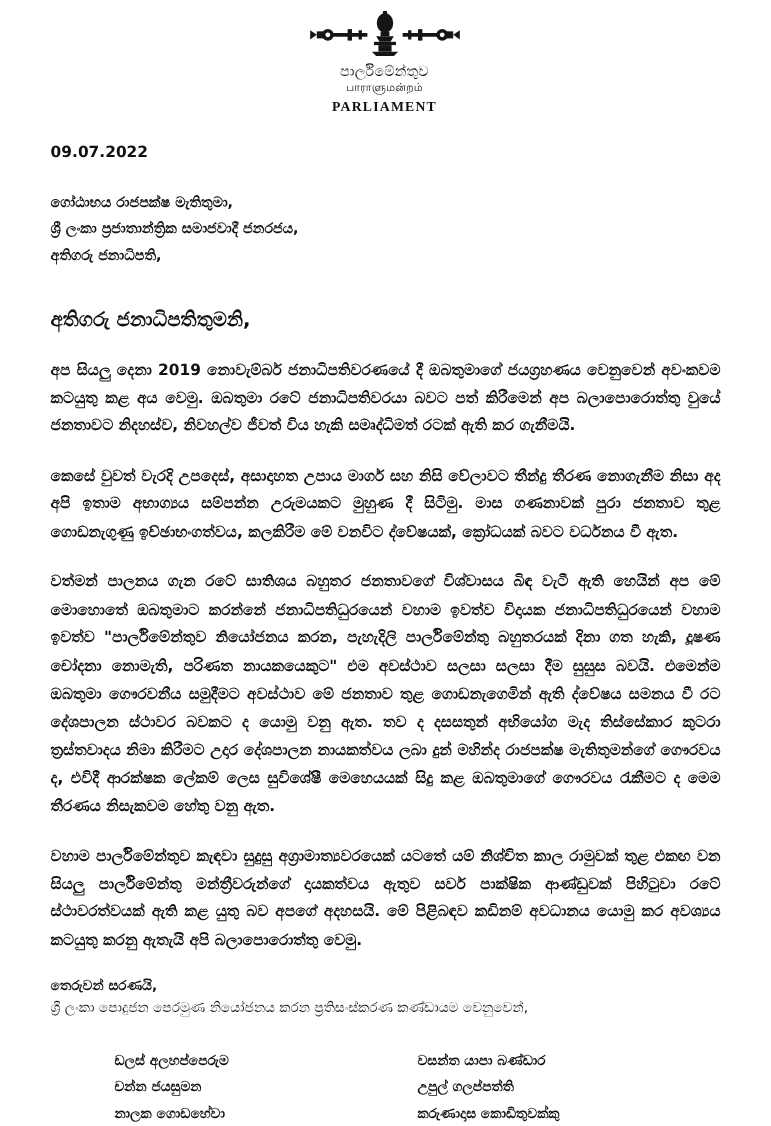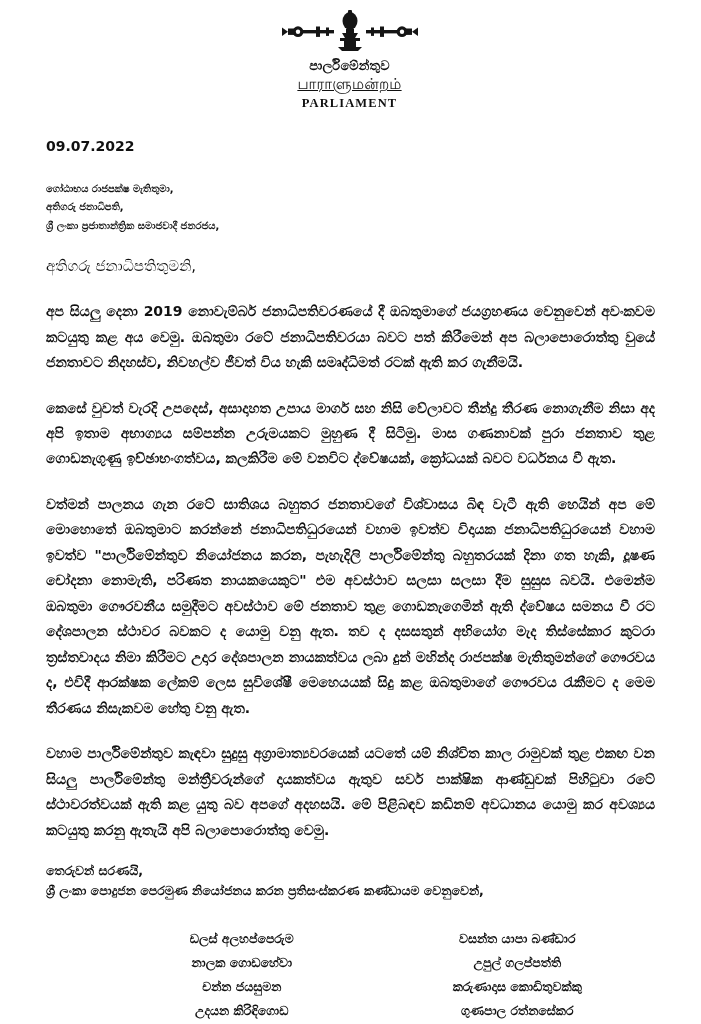--- a/index.html
+++ b/index.html
@@ -35,89 +35,88 @@
     position: relative;
   }
   .emblem svg { display: block; margin: 0 auto; }
 
   .lh-line {
     line-height: 1.25;
     letter-spacing: 0.2px;
   }
   .lh-sinhala {
     font-size: 13px;
-    font-weight: 700;
+    font-weight: 400;
     margin-bottom: 1px;
   }
   .lh-tamil {
-    font-size: 15px;
+    font-size: 10px;
     font-weight: 400;
     margin-bottom: 2px;
-    text-decoration: underline;
   }
   .lh-english {
     font-size: 12.5px;
     font-weight: 700;
     letter-spacing: 1.1px;
     font-family: Liberation Serif, serif;
   }
 
   
   .date {
     font-size: 14px;
     font-weight: 700;
     margin: 26px 0 26px 2px;
   }
   .addr {
-    font-size: 10px;
+    font-size: 13px;
     font-weight: 600;
     line-height: 1.85;
-    margin: 0 0 22px 2px;
+    margin: 0 0 34px 2px;
   }
   .addr div { white-space: nowrap; }
 
   .salutation {
-    font-size: 15px;
-    font-weight: 400;
+    font-size: 18px;
+    font-weight: 700;
     margin: 0 0 24px 2px;
   }
 
   p.para {
     font-size: 14px;
     font-weight: 600;
     line-height: 1.82;
     text-align: justify;
     margin: 0 0 20px 2px;
   }
   .bold-run { font-weight: 800; }
 
   .closing {
     font-size: 12.5px;
     font-weight: 600;
     margin: 0 0 4px 2px;
   }
   .on-behalf {
     font-size: 12.5px;
-    font-weight: 700;
+    font-weight: 400;
     margin: 0 0 28px 2px;
   }
 
   
   .signatories {
     display: flex;
     margin: 6px 0 0 60px;
     font-size: 12.5px;
     font-weight: 600;
   }
   .sig-col {
     line-height: 1.92;
   }
   .sig-col.left { width: 290px; }
   .sig-col.right { width: 290px; }
-  .sig-col div { white-space: nowrap; text-align: center; }
+  .sig-col div { white-space: nowrap; }
 </style>
 </head>
 <body>
 
 <div class="page">
 
   <div class="letterhead">
     <div class="emblem">
       <svg width="160" height="44" viewBox="0 0 160 44" xmlns="http://www.w3.org/2000/svg">
 
@@ -155,22 +154,22 @@
     </div>
     <div class="lh-line lh-sinhala">පාර්ලිමේන්තුව</div>
     <div class="lh-line lh-tamil">பாராளுமன்றம்</div>
     <div class="lh-line lh-english">PARLIAMENT</div>
   </div>
 
   <div class="date">09.07.2022</div>
 
   <div class="addr">
     <div>ගෝඨාභය රාජපක්ෂ මැතිතුමා,</div>
+    <div>ශ්‍රී ලංකා ප්‍රජාතාන්ත්‍රික සමාජවාදී ජනරජය,</div>
     <div>අතිගරු ජනාධිපති,</div>
-    <div>ශ්‍රී ලංකා ප්‍රජාතාන්ත්‍රික සමාජවාදී ජනරජය,</div>
   </div>
 
   <div class="salutation">අතිගරු ජනාධිපතිතුමනි,</div>
 
   <p class="para">
     <span>අප සියලු දෙනා 2019 නොවැම්බර් ජනාධිපතිවරණයේ දී ඔබතුමාගේ ජයග්‍රහණය වෙනුවෙන් අවංකවම කටයුතු කළ අය වෙමු. ඔබතුමා රටේ ජනාධිපතිවරයා බවට පත් කිරීමෙන් අප බලාපොරොත්තු වුයේ ජනතාවට නිදහස්ව, නිවහල්ව ජීවත් විය හැකි සමෘද්ධිමත් රටක් ඇති කර ගැනීමයි.</span>
   </p>
 
   <p class="para">
     <span>කෙසේ වුවත් වැරදි උපදෙස්, අසාදාහත උපාය මාර්ග සහ නිසි වේලාවට තීන්දු තීරණ නොගැනීම නිසා අද අපි ඉතාම අභාග්‍යය සම්පන්න උරුමයකට මුහුණ දී සිටිමු. මාස ගණනාවක් පුරා ජනතාව තුළ ගොඩනැගුණු ඉච්ඡාභංගත්වය, කලකිරීම මේ වනවිට ද්වේෂයක්, ක්‍රෝධයක් බවට වර්ධනය වී ඇත.</span>
@@ -183,22 +182,22 @@
   <p class="para">
     <span>වහාම පාර්ලිමේන්තුව කැඳවා සුදුසු අග්‍රාමාත්‍යවරයෙක් යටතේ යම් නිශ්චිත කාල රාමුවක් තුළ එකඟ වන සියලු පාර්ලිමේන්තු මන්ත්‍රීවරුන්ගේ දායකත්වය ඇතුව සර්ව පාක්ෂික ආණ්ඩුවක් පිහිටුවා රටේ ස්ථාවරත්වයක් ඇති කළ යුතු බව අපගේ අදහසයි. මේ පිළිබඳව කඩිනම් අවධානය යොමු කර අවශ්‍යය කටයුතු කරනු ඇතැයි අපි බලාපොරොත්තු වෙමු.</span>
   </p>
 
   <div class="closing">තෙරුවන් සරණයි,</div>
   <div class="on-behalf">ශ්‍රී ලංකා පොදුජන පෙරමුණ නියෝජනය කරන ප්‍රතිසංස්කරණ කණ්ඩායම වෙනුවෙන්,</div>
 
   <div class="signatories">
     <div class="sig-col left">
       <div>ඩලස් අලහප්පෙරුම</div>
+      <div>චන්න ජයසුමන</div>
       <div>නාලක ගොඩහේවා</div>
-      <div>චන්න ජයසුමන</div>
       <div>උදයන කිරිඳිගොඩ</div>
       <div>K.P.S. කුමාරසිරි</div>
       <div>ලලිත් ඇල්ලාවල</div>
 
     </div>
     <div class="sig-col right">
       <div>වසන්ත යාපා බණ්ඩාර</div>
       <div>උපුල් ගලප්පත්ති</div>
       <div>කරුණාදාස කොඩිතුවක්කු</div>
       <div>ගුණපාල රත්නසේකර</div>

